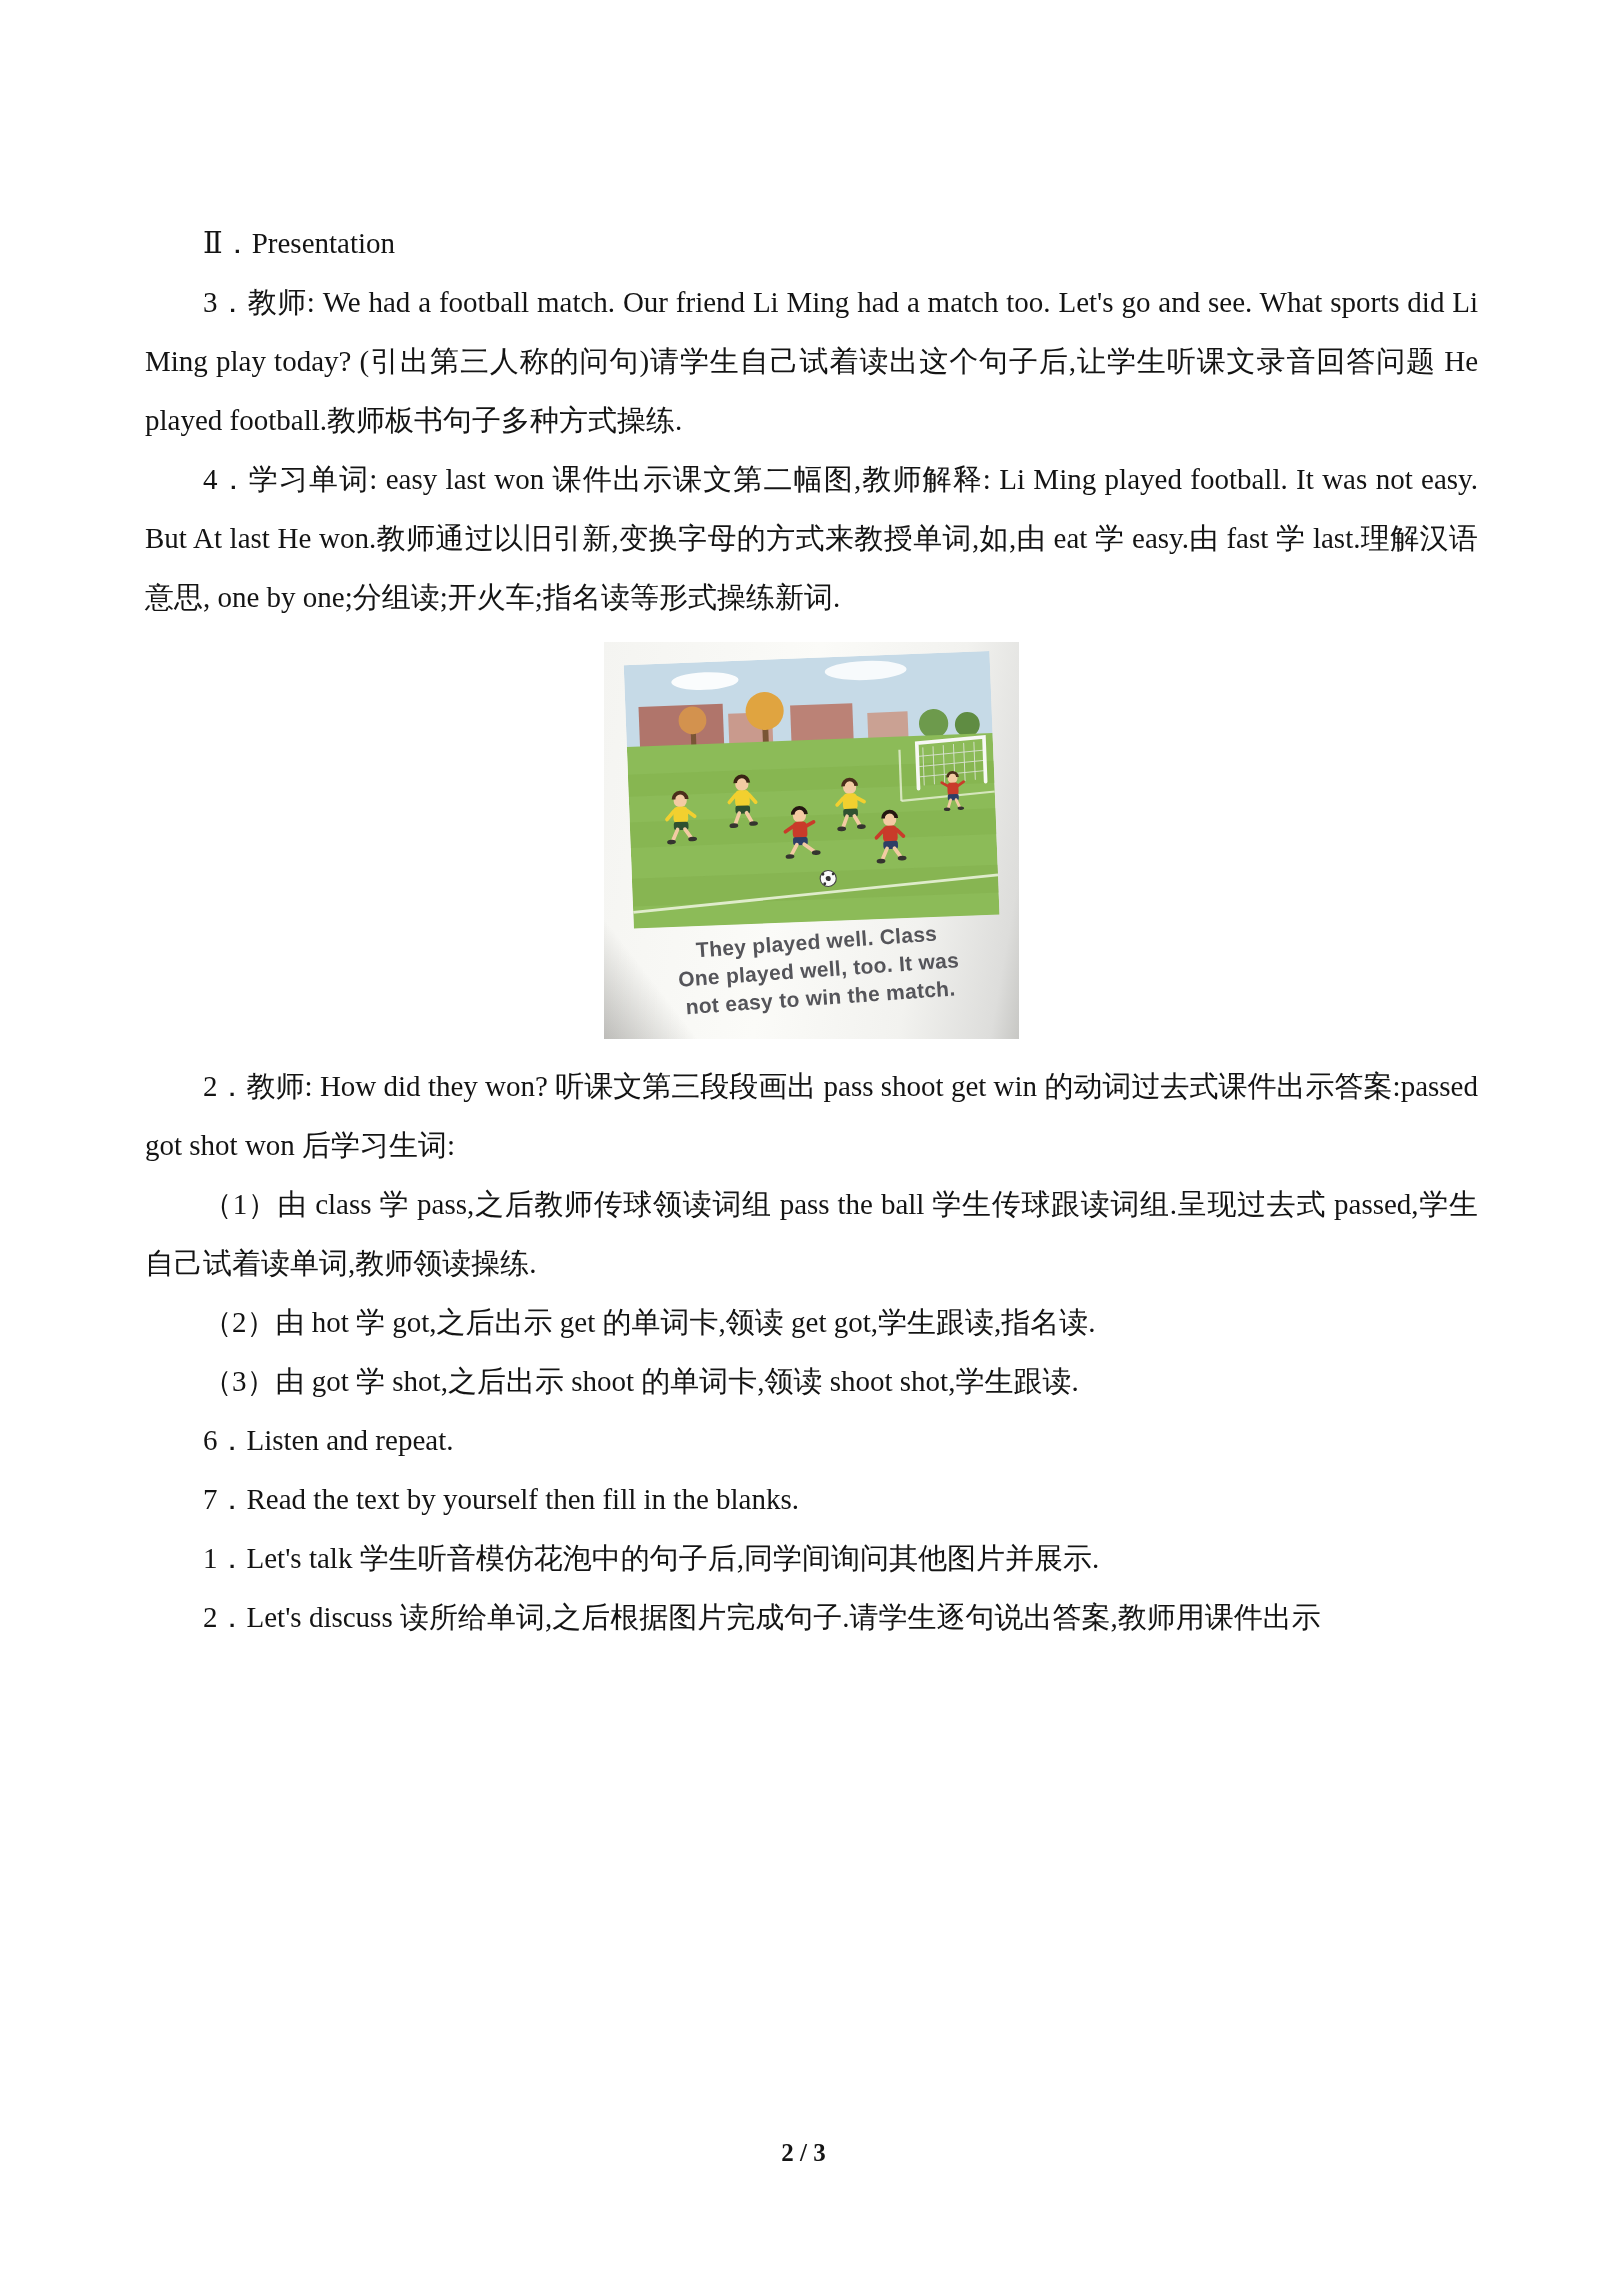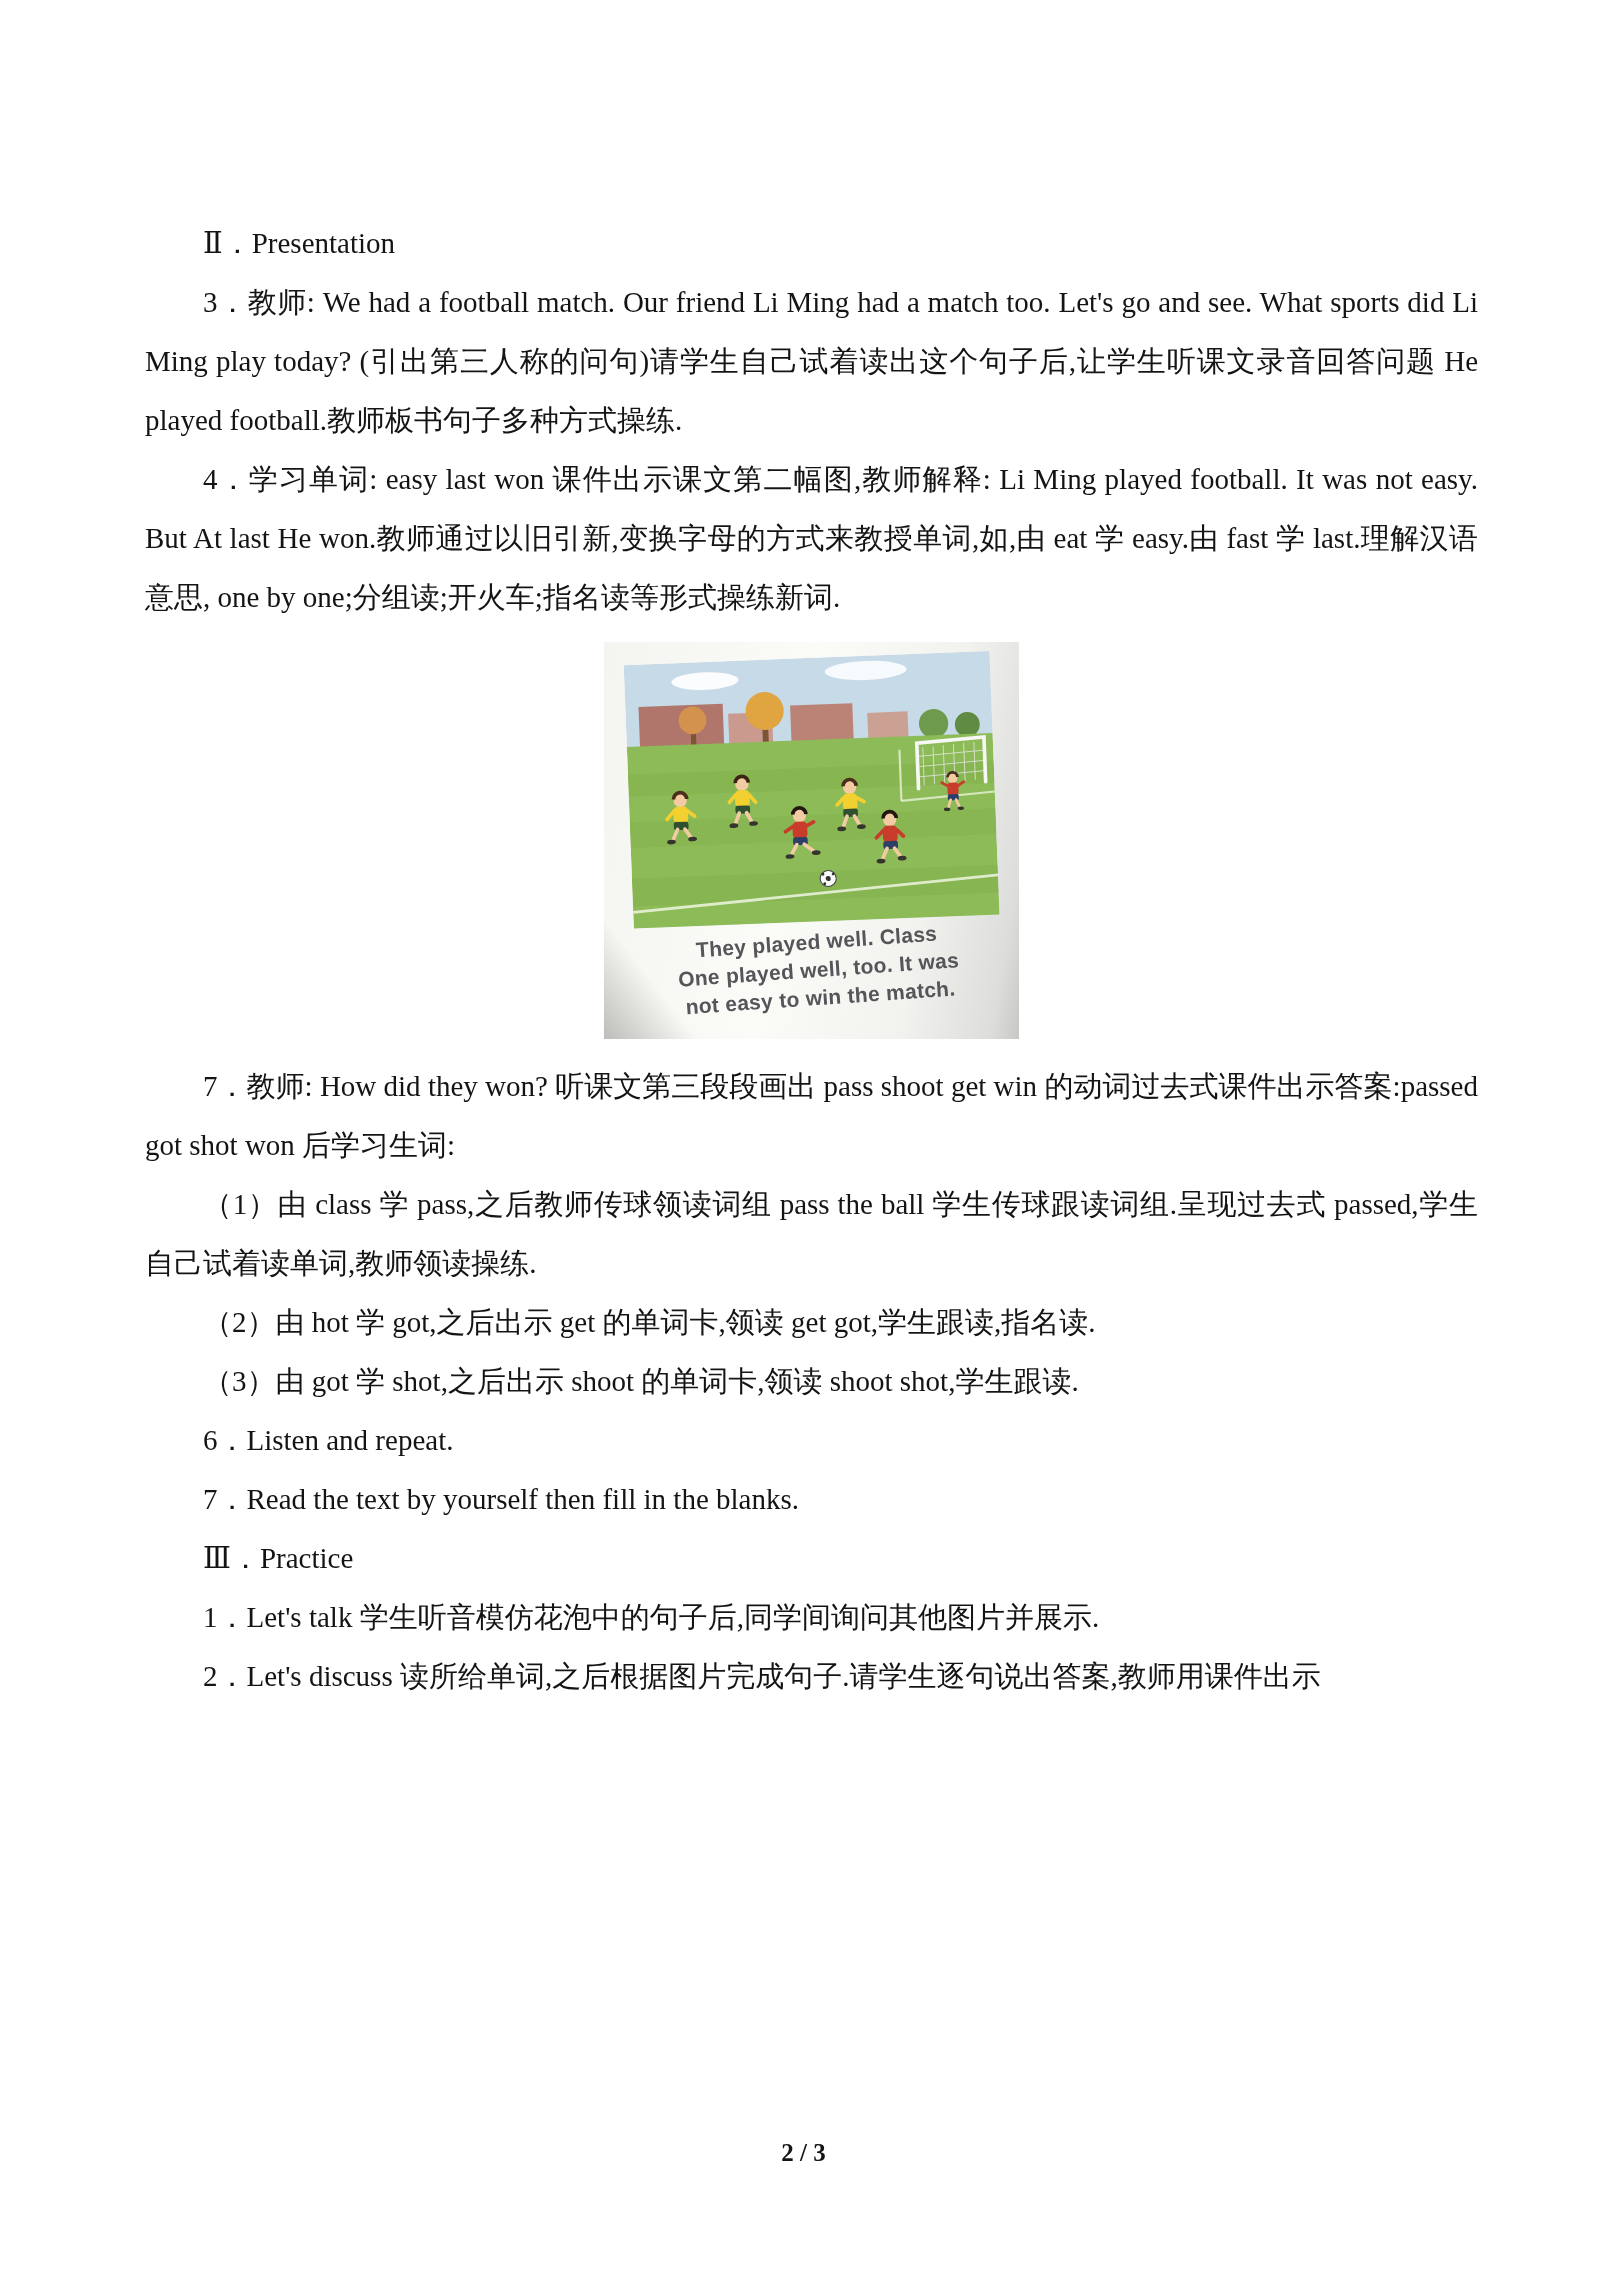--- a/index.html
+++ b/index.html
@@ -179,26 +179,25 @@
         <circle cx="263" cy="309" r="2" fill="#333333"></circle>
       </svg>
       <figcaption class="caption">
         <div class="cap-line">They played well. Class</div>
         <div class="cap-line">One played well, too. It was</div>
         <div class="cap-line">not easy to win the match.</div>
       </figcaption>
     </div>
   </figure>
 
-  <p class="para">7．教师: How did they won? 听课文第三段段画出 pass shoot get win 的动词过去式课件出示答案:passed got shot won 后学习生词:</p>
+  <p class="para">2．教师: How did they won? 听课文第三段段画出 pass shoot get win 的动词过去式课件出示答案:passed got shot won 后学习生词:</p>
   <p class="para">（1）由 class 学 pass,之后教师传球领读词组 pass the ball 学生传球跟读词组.呈现过去式 passed,学生自己试着读单词,教师领读操练.</p>
   <p class="para">（2）由 hot 学 got,之后出示 get 的单词卡,领读 get got,学生跟读,指名读.</p>
   <p class="para">（3）由 got 学 shot,之后出示 shoot 的单词卡,领读 shoot shot,学生跟读.</p>
   <p class="para">6．Listen and repeat.</p>
   <p class="para">7．Read the text by yourself then fill in the blanks.</p>
-  <p class="para heading">Ⅲ．Practice</p>
   <p class="para">1．Let's talk 学生听音模仿花泡中的句子后,同学间询问其他图片并展示.</p>
   <p class="para">2．Let's discuss 读所给单词,之后根据图片完成句子.请学生逐句说出答案,教师用课件出示</p>
 
 </div>
 
 <div class="footer">2 / 3</div>
 
 
 </body></html>

